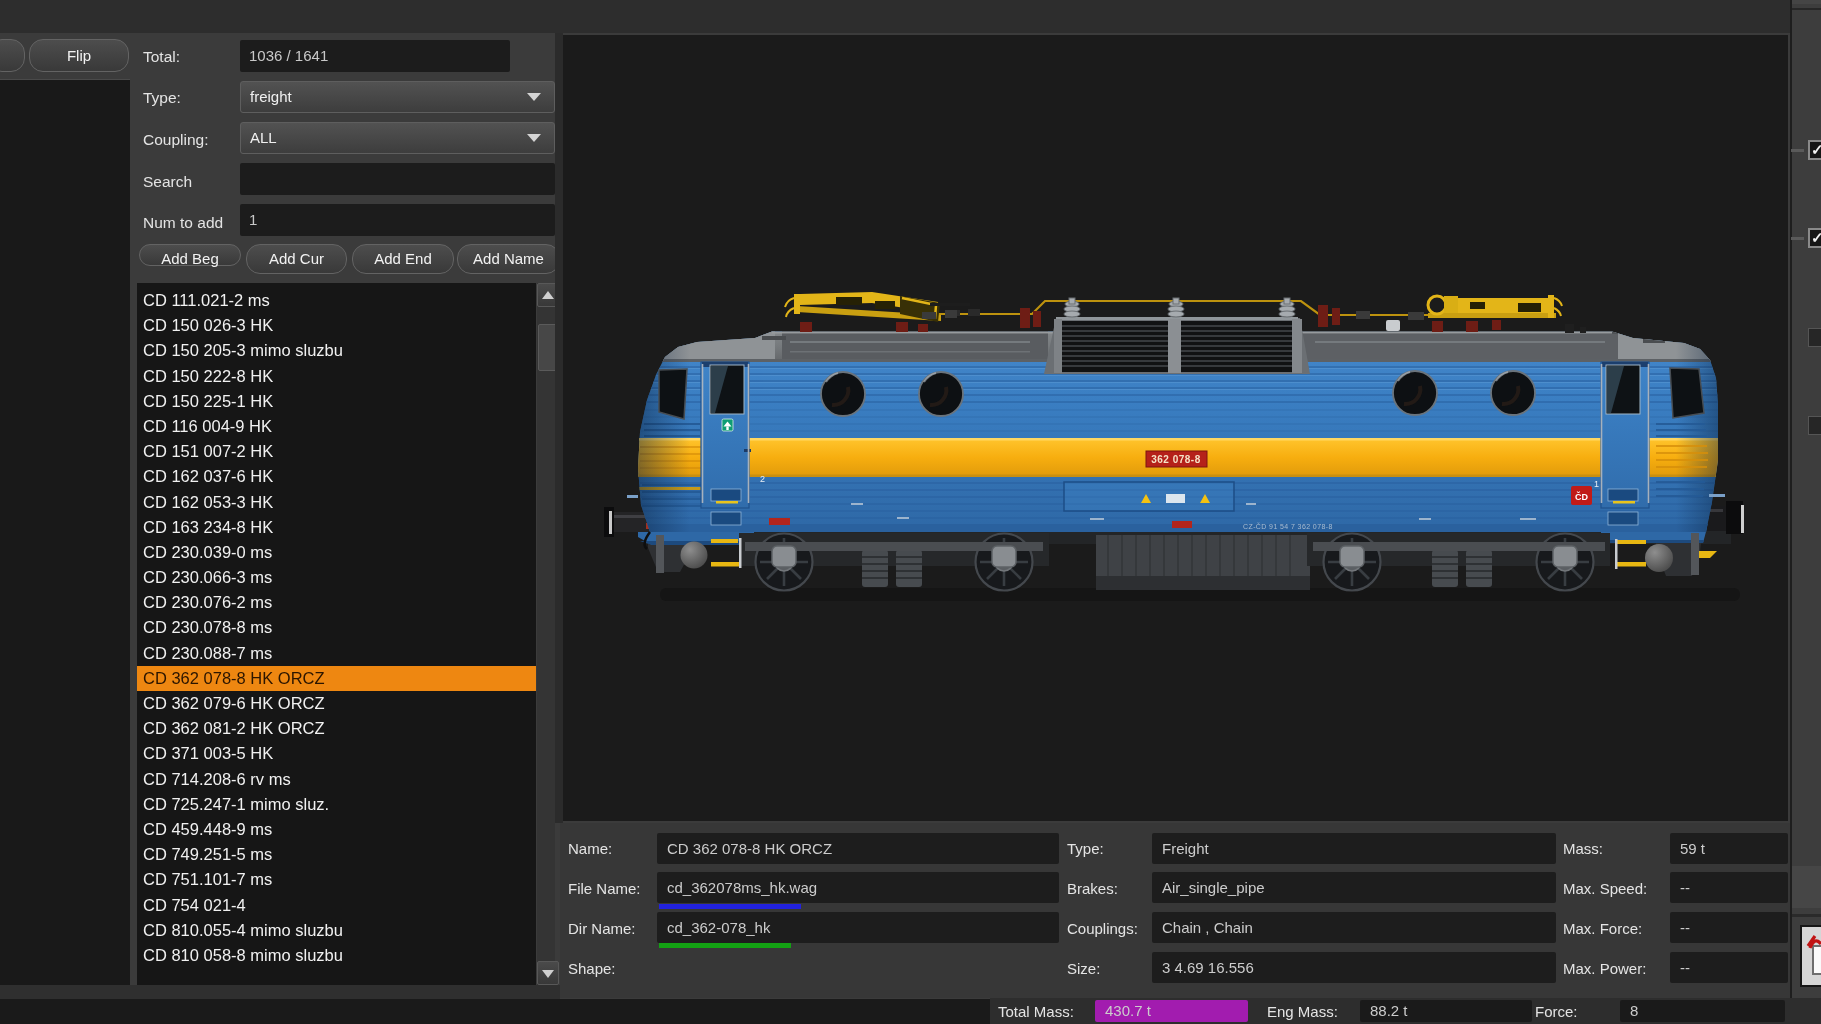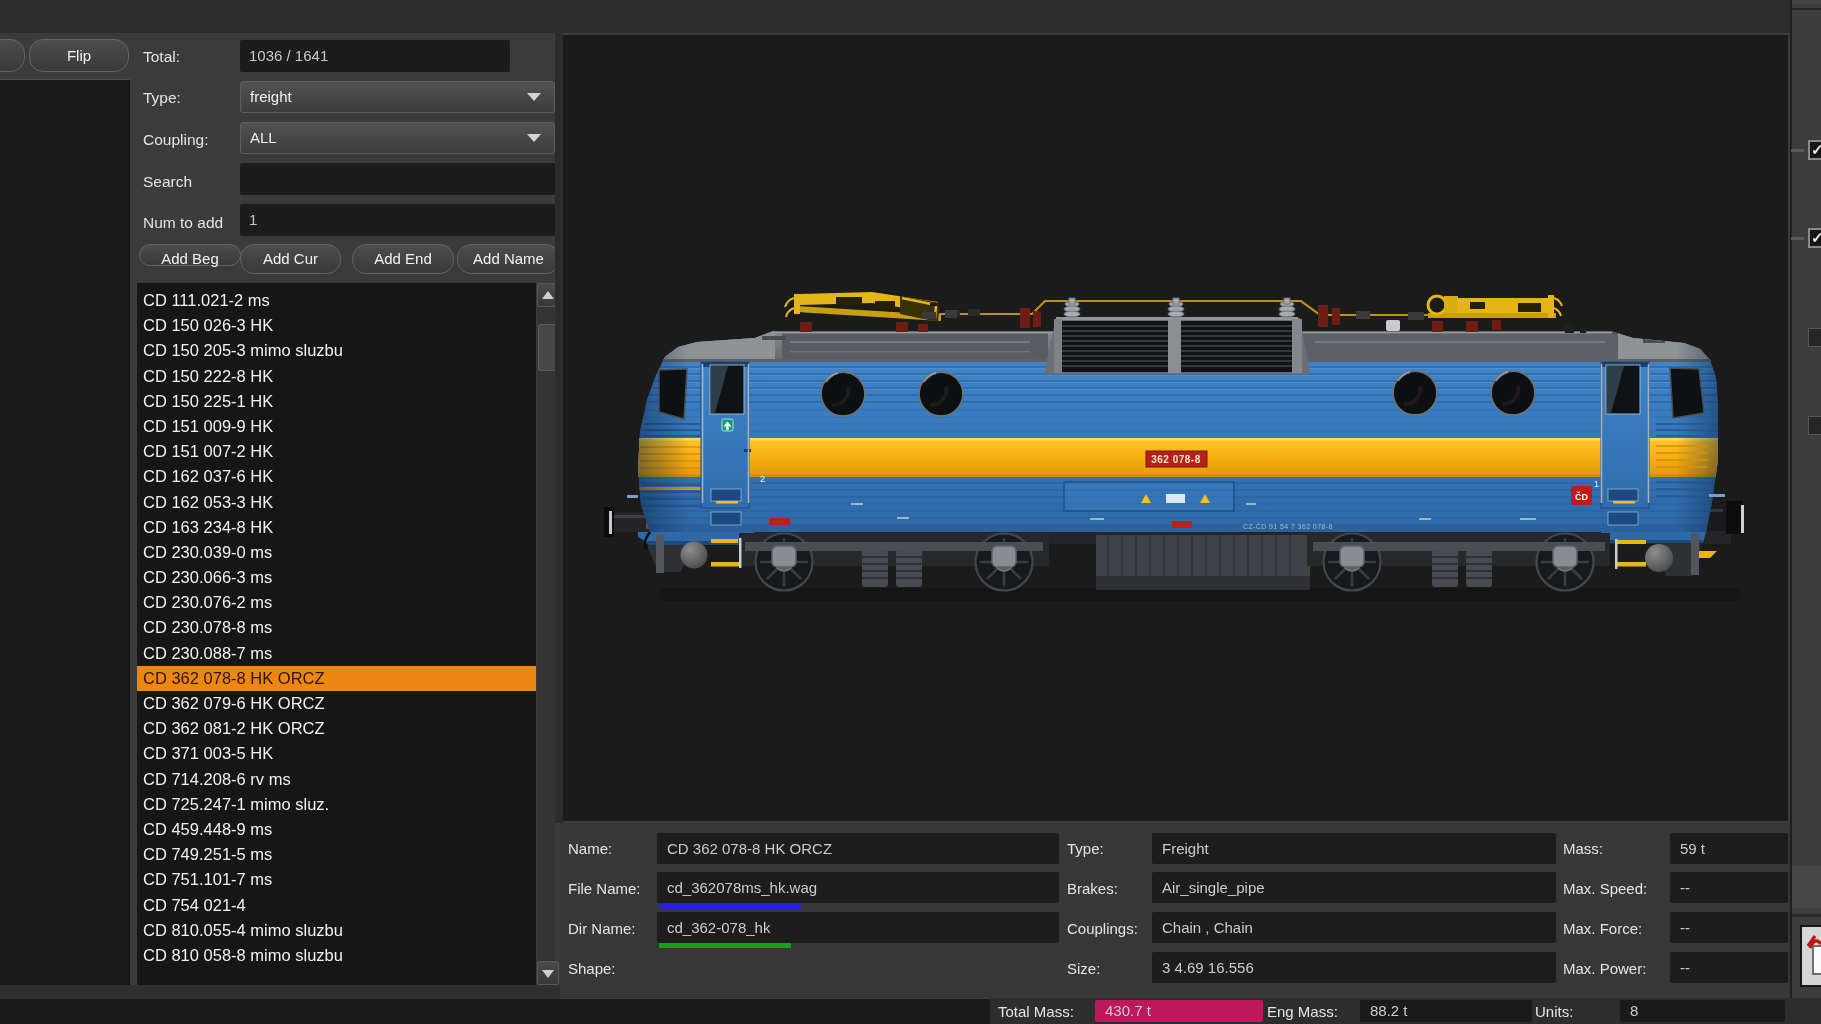--- a/index.html
+++ b/index.html
@@ -31,31 +31,31 @@
 
   <div class="inp" style="left:240px;top:40px;width:270px;height:32px;line-height:32px">1036 / 1641</div>
   <div class="dd" style="left:240px;top:81px;width:315px;height:32px;line-height:29px">freight</div>
   <div class="arr" style="left:527px;top:93px"></div>
   <div class="dd" style="left:240px;top:122px;width:315px;height:32px;line-height:29px">ALL</div>
   <div class="arr" style="left:527px;top:134px"></div>
   <div class="inp" style="left:240px;top:163px;width:315px;height:32px;line-height:32px"></div>
   <div class="inp" style="left:240px;top:204px;width:315px;height:32px;line-height:32px">1</div>
 
   <div class="btn" style="left:139px;top:244px;width:102px;height:22px;line-height:28px">Add Beg</div>
-  <div class="btn" style="left:240px;top:244px;width:101px;height:30px;line-height:28px">Add Cur</div>
+  <div class="btn" style="left:246px;top:244px;width:101px;height:30px;line-height:28px">Add Cur</div>
   <div class="btn" style="left:352px;top:244px;width:102px;height:30px;line-height:28px">Add End</div>
   <div class="btn" style="left:457px;top:244px;width:103px;height:30px;line-height:28px">Add Name</div>
 
   <div class="abs" style="left:137px;top:283px;width:399px;height:702px;background:#161616;font-size:16.5px;overflow:hidden;padding-top:5px;box-sizing:border-box">
     <div class="row">CD 111.021-2 ms</div>
     <div class="row">CD 150 026-3 HK</div>
     <div class="row">CD 150 205-3 mimo sluzbu</div>
     <div class="row">CD 150 222-8 HK</div>
     <div class="row">CD 150 225-1 HK</div>
-    <div class="row">CD 151 009-9 HK</div>
+    <div class="row">CD 116 004-9 HK</div>
     <div class="row">CD 151 007-2 HK</div>
     <div class="row">CD 162 037-6 HK</div>
     <div class="row">CD 162 053-3 HK</div>
     <div class="row">CD 163 234-8 HK</div>
     <div class="row">CD 230.039-0 ms</div>
     <div class="row">CD 230.066-3 ms</div>
     <div class="row">CD 230.076-2 ms</div>
     <div class="row">CD 230.078-8 ms</div>
     <div class="row">CD 230.088-7 ms</div>
     <div class="row" style="background:#ee8711;color:#2b1500">CD 362 078-8 HK ORCZ</div>
@@ -124,24 +124,24 @@
   <div class="ilbl" style="left:1563px;top:960px">Max. Power:</div>
   <div class="ibox" style="left:1670px;top:833px;width:118px;height:31px">59 t</div>
   <div class="ibox" style="left:1670px;top:872px;width:118px;height:31px">--</div>
   <div class="ibox" style="left:1670px;top:912px;width:118px;height:31px">--</div>
   <div class="ibox" style="left:1670px;top:952px;width:118px;height:31px">--</div>
 
   <div class="abs" style="left:0;top:985px;width:560px;height:14px;background:#2f2f2f"></div>
   <div class="abs" style="left:0;top:999px;width:990px;height:25px;background:#1a1a1a"></div>
   <div class="abs" style="left:990px;top:998px;width:831px;height:26px;background:#2d2d2d"></div>
   <div class="ilbl" style="left:998px;top:1003px">Total Mass:</div>
-  <div class="ibox" style="left:1095px;top:1000px;width:168px;height:22px;line-height:22px;background:#be185d">430.7 t</div>
+  <div class="ibox" style="left:1095px;top:1000px;width:153px;height:22px;line-height:22px;background:#a21caf">430.7 t</div>
   <div class="ilbl" style="left:1267px;top:1003px">Eng Mass:</div>
   <div class="ibox" style="left:1360px;top:1000px;width:172px;height:22px;line-height:22px;background:#1a1a1a">88.2 t</div>
-  <div class="ilbl" style="left:1535px;top:1003px">Units:</div>
+  <div class="ilbl" style="left:1535px;top:1003px">Force:</div>
   <div class="ibox" style="left:1620px;top:1000px;width:165px;height:22px;line-height:22px;background:#1a1a1a">8</div>
 
   <svg id="loco" class="abs" style="left:560px;top:33px" width="1230" height="790" viewBox="560 33 1230 790">
     <defs>
       <clipPath id="bodyClip">
           <path d="M650,532 L641,505 L638,468 L640,432 L647,400 L656,375 L665,357 L678,347 L697,342 L755,338 L772,331.5 L1612,331.5 L1633,338 L1684,343 L1700,349 L1710,360 L1716,378 L1718,404 L1718,460 L1712,502 L1706,532 Z"></path>
         </clipPath>
       <linearGradient id="blueG" x1="0" y1="331" x2="0" y2="532" gradientUnits="userSpaceOnUse">
         <stop offset="0" stop-color="#4689cc"></stop>
           <stop offset="0.35" stop-color="#3a7ec2"></stop>

